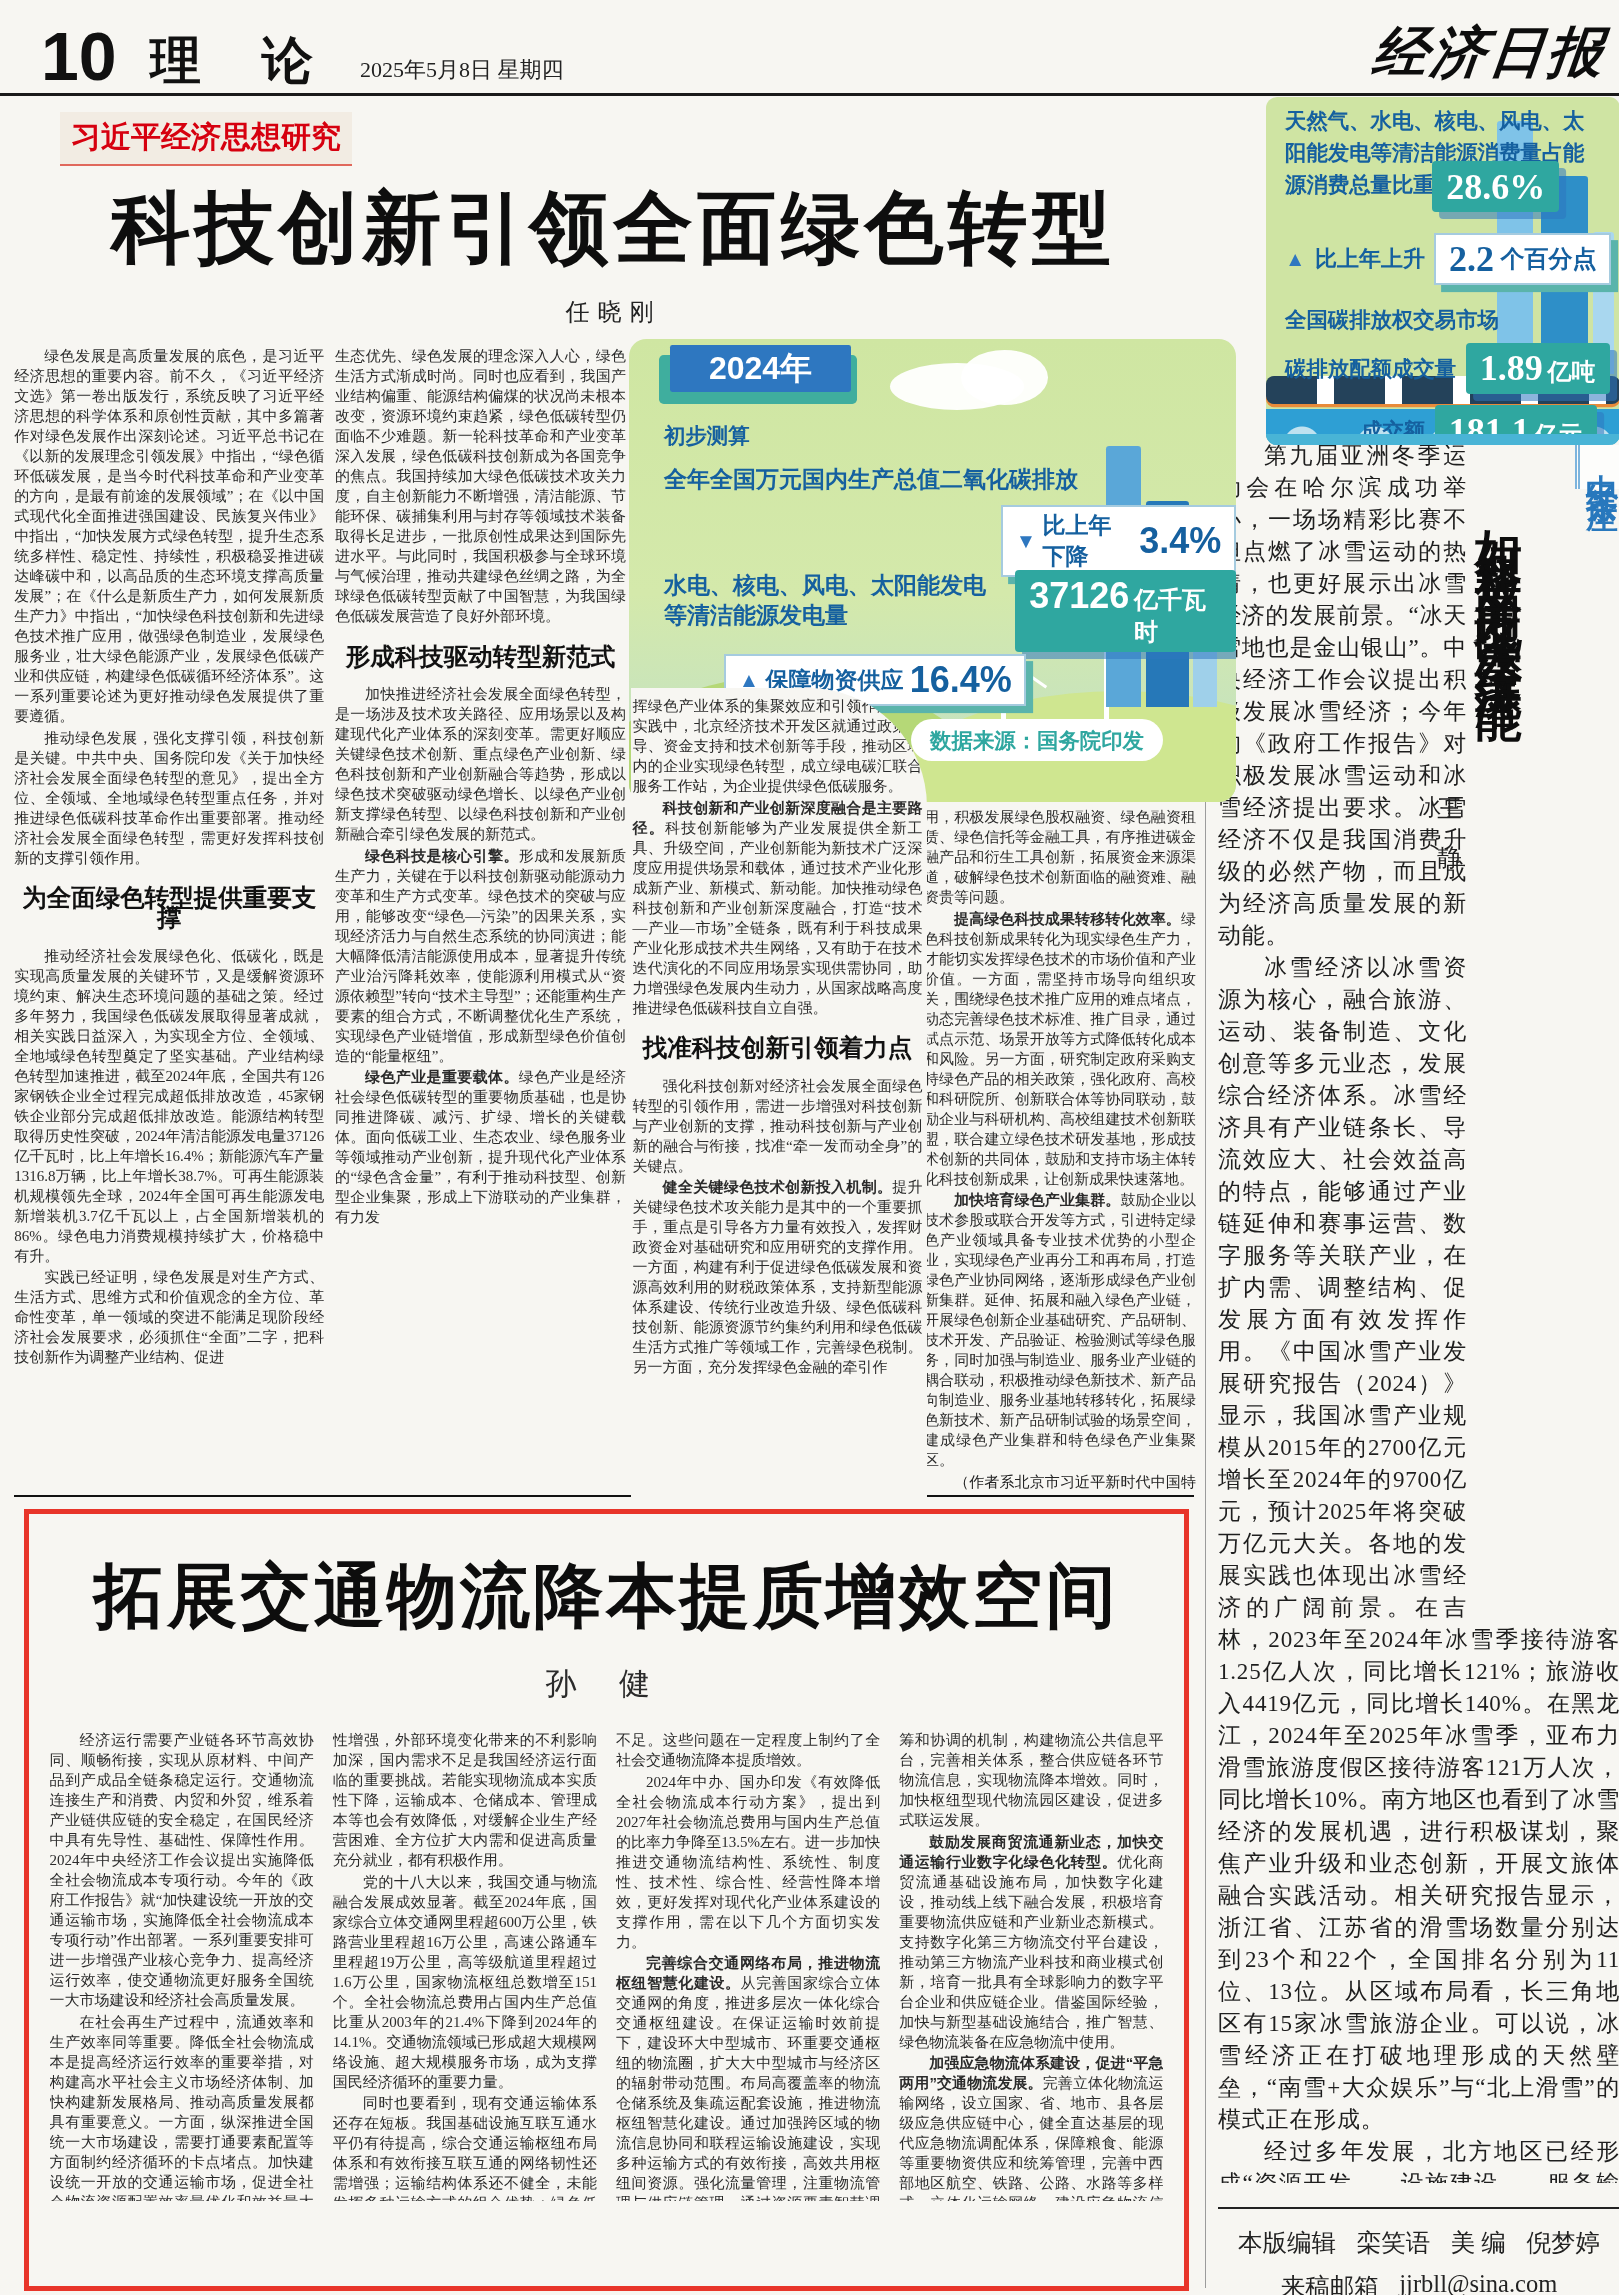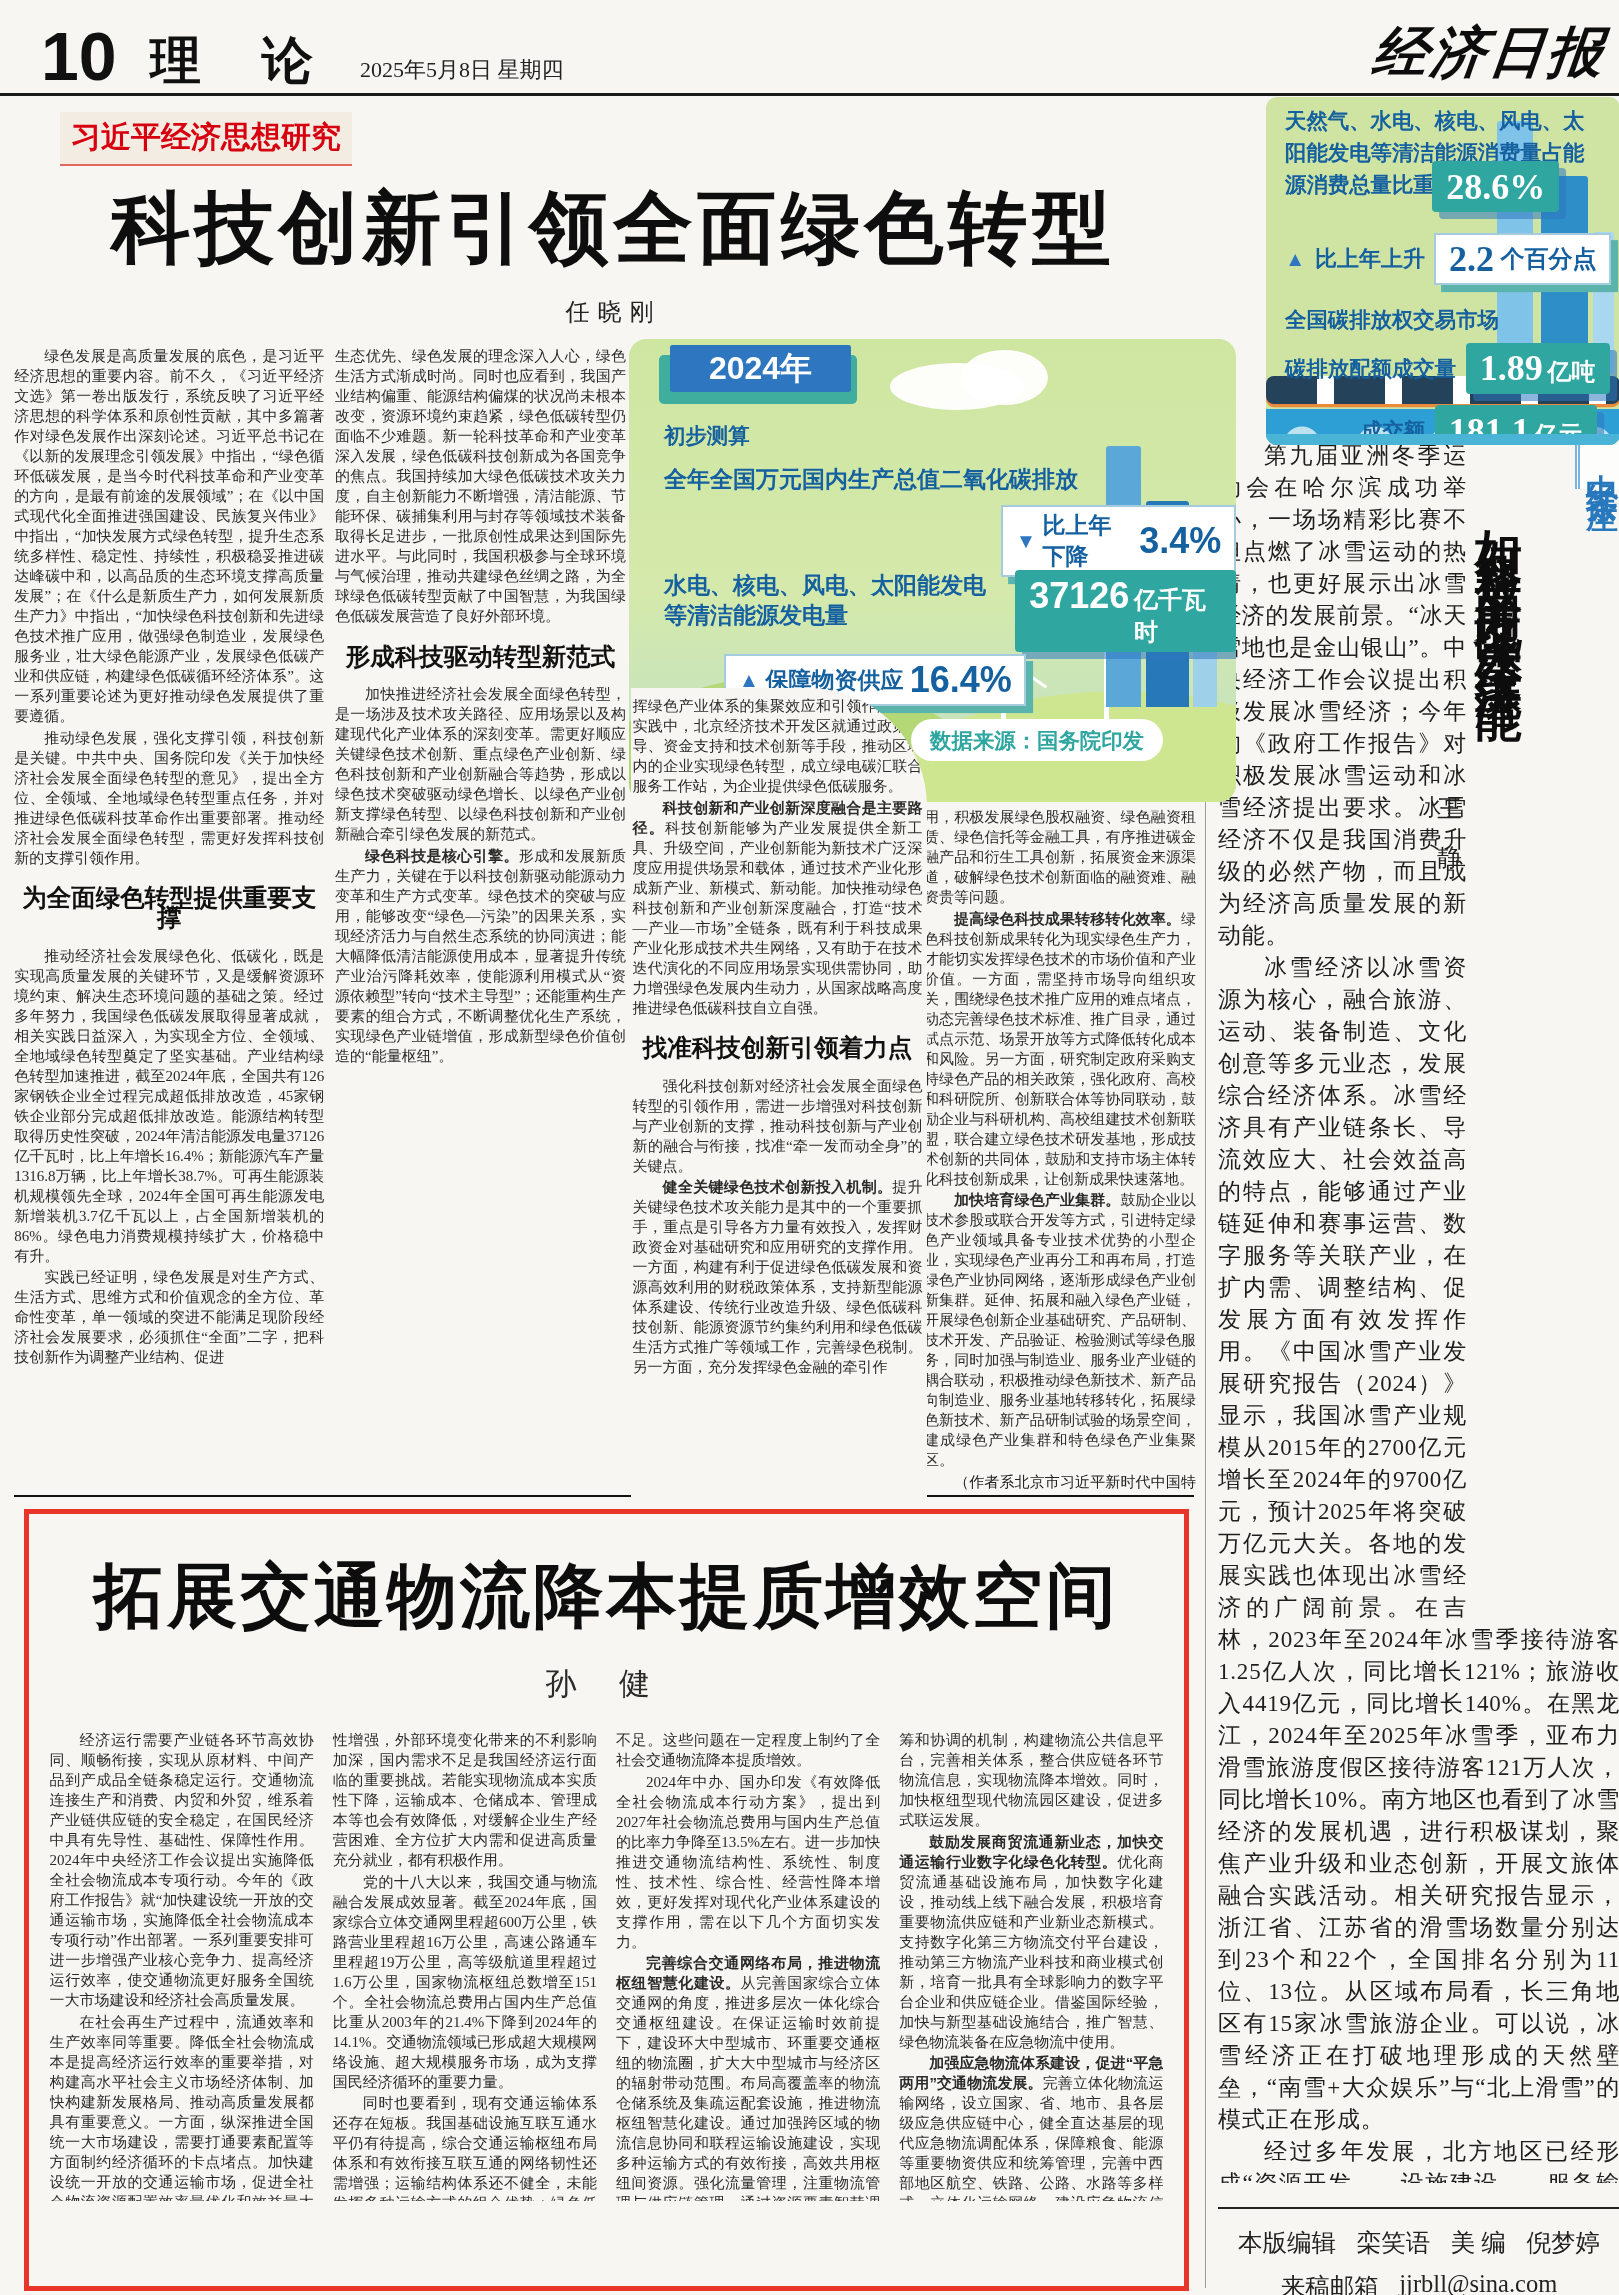--- a/index.html
+++ b/index.html
@@ -131,20 +131,21 @@
     <p class="subhead">为全面绿色转型提供重要支撑</p>
     <p>推动经济社会发展绿色化、低碳化，既是实现高质量发展的关键环节，又是缓解资源环境约束、解决生态环境问题的基础之策。经过多年努力，我国绿色低碳发展取得显著成就，相关实践日益深入，为实现全方位、全领域、全地域绿色转型奠定了坚实基础。产业结构绿色转型加速推进，截至2024年底，全国共有126家钢铁企业全过程完成超低排放改造，45家钢铁企业部分完成超低排放改造。能源结构转型取得历史性突破，2024年清洁能源发电量37126亿千瓦时，比上年增长16.4%；新能源汽车产量1316.8万辆，比上年增长38.7%。可再生能源装机规模领先全球，2024年全国可再生能源发电新增装机3.7亿千瓦以上，占全国新增装机的86%。绿色电力消费规模持续扩大，价格稳中有升。</p>
     <p>实践已经证明，绿色发展是对生产方式、生活方式、思维方式和价值观念的全方位、革命性变革，单一领域的突进不能满足现阶段经济社会发展要求，必须抓住“全面”二字，把科技创新作为调整产业结构、促进</p>
   </div>
 
   <div class="col colB">
     <p class="cont">生态优先、绿色发展的理念深入人心，绿色生活方式渐成时尚。同时也应看到，我国产业结构偏重、能源结构偏煤的状况尚未根本改变，资源环境约束趋紧，绿色低碳转型仍面临不少难题。新一轮科技革命和产业变革深入发展，绿色低碳科技创新成为各国竞争的焦点。我国持续加大绿色低碳技术攻关力度，自主创新能力不断增强，清洁能源、节能环保、碳捕集利用与封存等领域技术装备取得长足进步，一批原创性成果达到国际先进水平。与此同时，我国积极参与全球环境与气候治理，推动共建绿色丝绸之路，为全球绿色低碳转型贡献了中国智慧，为我国绿色低碳发展营造了良好外部环境。</p>
     <p class="subhead">形成科技驱动转型新范式</p>
     <p>加快推进经济社会发展全面绿色转型，是一场涉及技术攻关路径、应用场景以及构建现代化产业体系的深刻变革。需更好顺应关键绿色技术创新、重点绿色产业创新、绿色科技创新和产业创新融合等趋势，形成以绿色技术突破驱动绿色增长、以绿色产业创新支撑绿色转型、以绿色科技创新和产业创新融合牵引绿色发展的新范式。</p>
     <p><span class="lead">绿色科技是核心引擎。</span><span>形成和发展新质生产力，关键在于以科技创新驱动能源动力变革和生产方式变革。绿色技术的突破与应用，能够改变“绿色—污染”的因果关系，实现经济活力与自然生态系统的协同演进；能大幅降低清洁能源使用成本，显著提升传统产业治污降耗效率，使能源利用模式从“资源依赖型”转向“技术主导型”；还能重构生产要素的组合方式，不断调整优化生产系统，实现绿色产业链增值，形成新型绿色价值创造的“能量枢纽”。</span></p>
+    <p><span class="lead">绿色产业是重要载体。</span><span>绿色产业是经济社会绿色低碳转型的重要物质基础，也是协同推进降碳、减污、扩绿、增长的关键载体。面向低碳工业、生态农业、绿色服务业等领域推动产业创新，提升现代化产业体系的“绿色含金量”，有利于推动科技型、创新型企业集聚，形成上下游联动的产业集群，有力发</span></p>
   </div>
 
   <div class="info">
     <div class="cloud" style="left:261px;top:24px;width:134px;height:47px;"></div>
     <div class="cloud" style="left:332px;top:11px;width:87px;height:55px;"></div>
     <div class="hill" style="left:-47px;bottom:-127px;width:411px;height:253px;background:#b5d877;"></div>
     <div class="hill" style="left:237px;bottom:-150px;width:506px;height:261px;background:#cfe690;"></div>
     <div class="turbine" style="left:372px;bottom:47px;height:95px;"></div>
     <div class="turbine" style="left:475px;bottom:71px;height:119px;"></div>
     <div class="bld" style="right:47px;bottom:95px;width:43px;height:206px;background:#2678b8;"></div>

